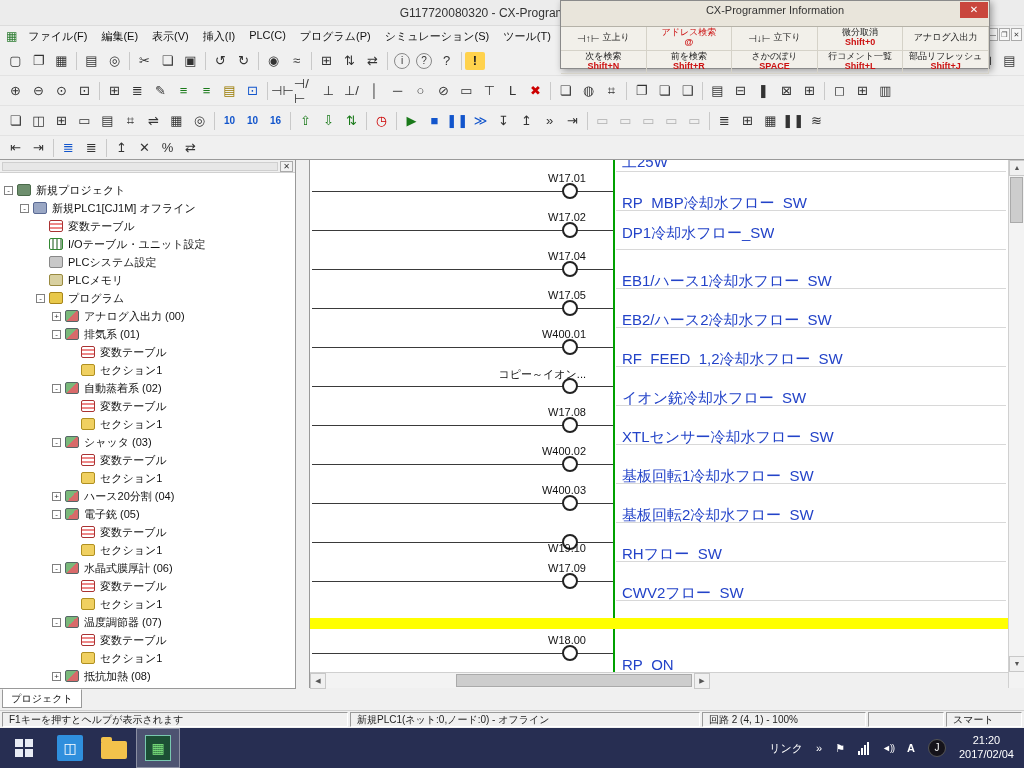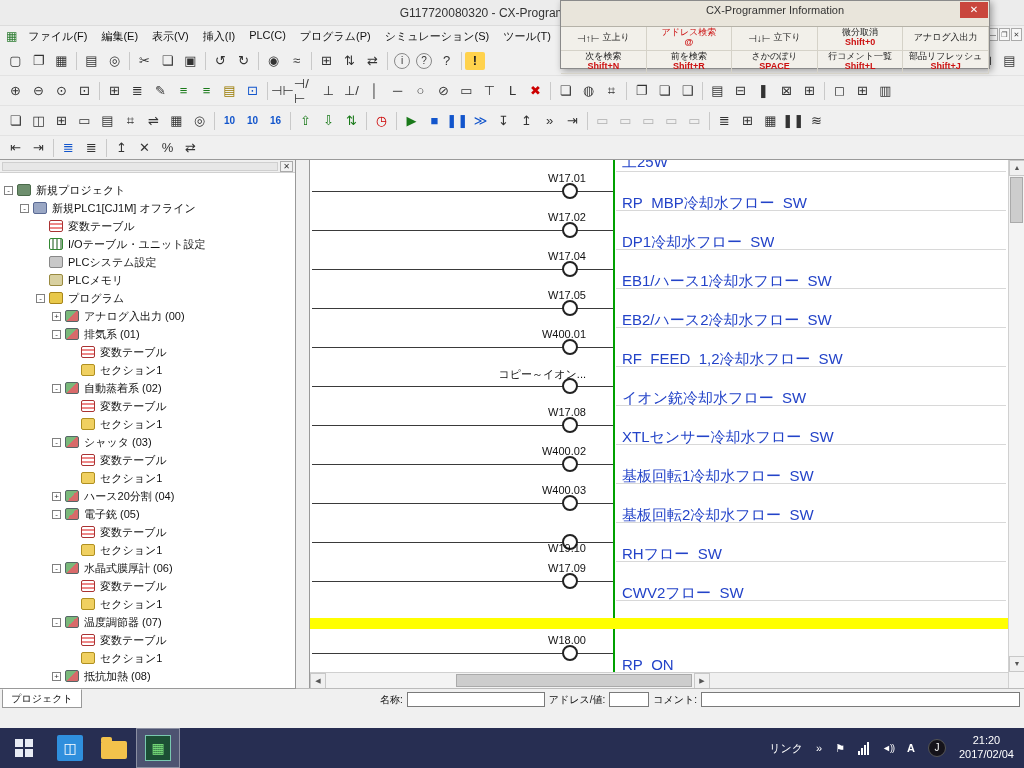--- a/index.html
+++ b/index.html
@@ -435,21 +435,21 @@
         <div class="lcomment" style="top: -7px; color: rgb(35, 67, 200);">工25W</div>
         <div class="ccell-line" style="top: 11px;"></div>
         <div class="rung-line" style="top: 31px;"></div>
         <div class="coil" style="top: 23px;"></div>
         <div class="addr" style="top: 12px;">W17.01</div>
         <div class="lcomment" style="top: 34px; color: rgb(35, 67, 200);">RP_MBP冷却水フロー_SW</div>
         <div class="ccell-line" style="top: 50px;"></div>
         <div class="rung-line" style="top: 70px;"></div>
         <div class="coil" style="top: 62px;"></div>
         <div class="addr" style="top: 51px;">W17.02</div>
-        <div class="lcomment" style="top: 73px; color: rgb(35, 67, 200);">DP1冷却水フロー_SW</div>
+        <div class="lcomment" style="top: 64px; color: rgb(35, 67, 200);">DP1冷却水フロー_SW</div>
         <div class="ccell-line" style="top: 89px;"></div>
         <div class="rung-line" style="top: 109px;"></div>
         <div class="coil" style="top: 101px;"></div>
         <div class="addr" style="top: 90px;">W17.04</div>
         <div class="lcomment" style="top: 112px; color: rgb(35, 67, 200);">EB1/ハース1冷却水フロー_SW</div>
         <div class="ccell-line" style="top: 128px;"></div>
         <div class="rung-line" style="top: 148px;"></div>
         <div class="coil" style="top: 140px;"></div>
         <div class="addr" style="top: 129px;">W17.05</div>
         <div class="lcomment" style="top: 151px; color: rgb(35, 67, 200);">EB2/ハース2冷却水フロー_SW</div>
@@ -507,29 +507,28 @@
     <div class="sb-btn" style="left:0;top:0">◀</div>
     <div class="sb-thumb" style="left:146px;top:1px;width:236px;height:13px"></div>
     <div class="sb-btn" style="left:384px;top:0">▶</div>
   </div>
   <div id="hfill"></div>
 
   <div id="tab-row">
     <div class="proj-tab">プロジェクト</div>
   </div>
 
-  <div id="fields">
-    <label>名称:</label>
-    <input id="fld-name" class="fld" style="">
-    <label>アドレス/値:</label>
-    <input id="fld-addr" class="fld" style="">
-    <label>コメント:</label>
-    <input id="fld-comment" class="fld" style="">
-  </div>
-
+
+  <div id="statusbar">
+    <div class="sseg s1">F1キーを押すとヘルプが表示されます</div>
+    <div class="sseg s2">新規PLC1(ネット:0,ノード:0) - オフライン</div>
+    <div class="sseg s3">回路 2 (4, 1) - 100%</div>
+    <div class="sseg s4"></div>
+    <div class="sseg s5">スマート</div>
+  </div>
 
   <div id="taskbar">
     <div class="start">
       <div class="winlogo">
           <div></div>
           <div></div>
           <div></div>
           <div></div>
         </div>
     </div>

